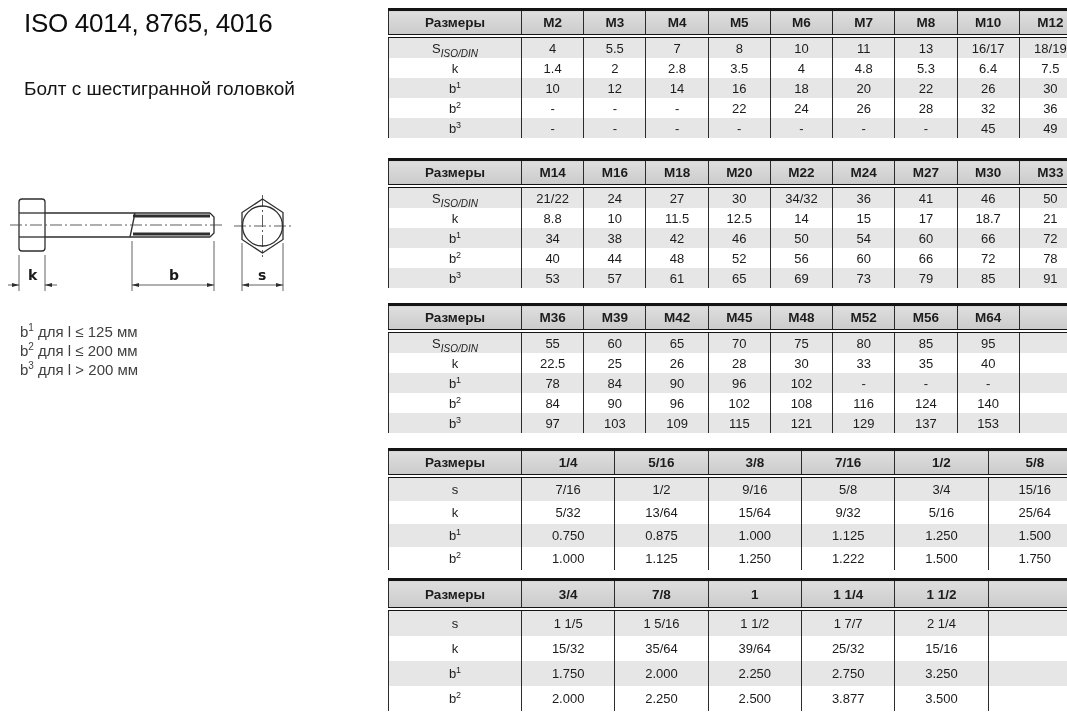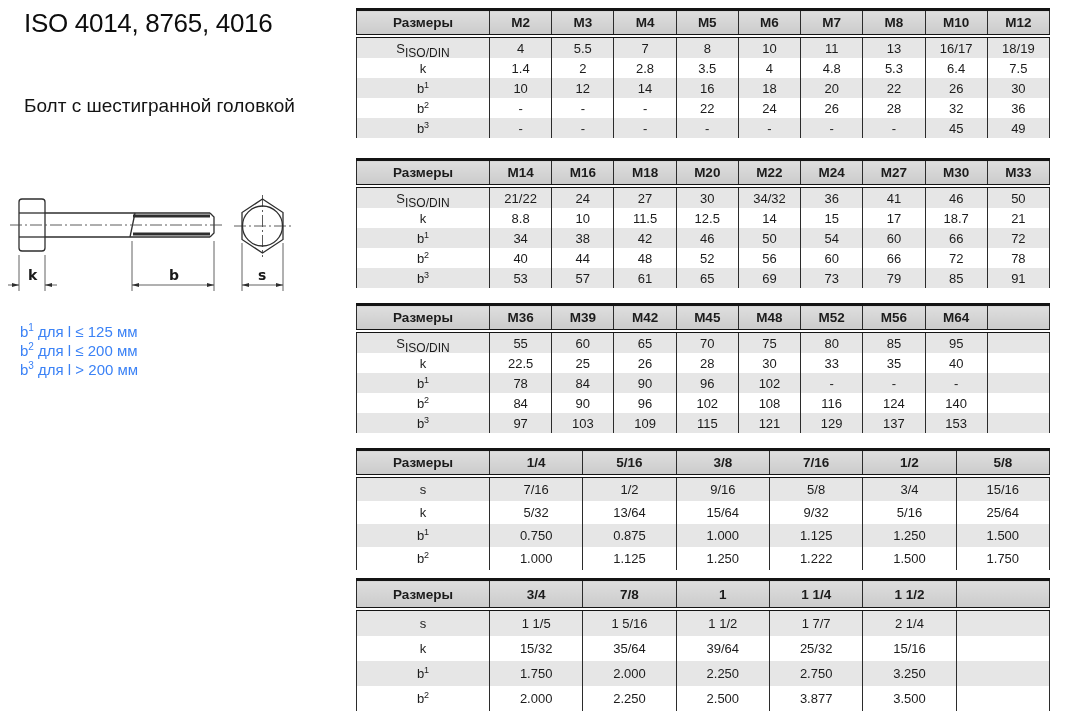--- a/index.html
+++ b/index.html
@@ -8,33 +8,33 @@
     background:#ffffff; font-family:"Liberation Sans", sans-serif; color:#1a1a1a;
   }
 
   
   .title {
     position:absolute; left:24px; top:8px;
     font-size:26px; font-weight:normal; line-height:31px;
     color:#0d0d0d; letter-spacing:-0.3px; white-space:nowrap;
   }
   .subtitle {
-    position:absolute; left:24px; top:93px;
+    position:absolute; left:24px; top:76px;
     font-size:19px; line-height:25px; color:#141414; white-space:nowrap;
   }
   .drawing { position:absolute; left:8px; top:183px; }
   .footnotes {
     position:absolute; left:20px; top:322px;
-    font-size:15px; line-height:19px; color:#3b82f6;
+    font-size:15px; line-height:19px; color:#404040;
   }
   .footnotes sup { font-size:10px; line-height:0; }
   .fn { white-space:nowrap; }
 
   
-  .tblwrap { position:absolute; left:356px; width:678px; }
+  .tblwrap { position:absolute; left:388px; width:678px; }
   .pos0 { top:8px; }  .pos1 { top:158px; }  .pos2 { top:303px; }
   .pos3 { top:448px; }  .pos4 { top:578px; }
 
   table {
     border-collapse:collapse; table-layout:fixed; width:694px;
     border-left:1px solid #2b2b2b; border-right:1px solid #2b2b2b;
   }
   th, td {
     border-left:1px solid #2b2b2b;
     text-align:center; vertical-align:middle;
@@ -47,21 +47,21 @@
     border-top:3px solid #141414;
     border-bottom:4px double #141414;
     font-weight:bold; font-size:13.5px; height:23px;
   }
   tbody th { font-weight:normal; }
   tbody th, tbody td { height:20px; background:#ffffff; }
   .pos3 tbody th, .pos3 tbody td { height:23px; }
   .pos4 tbody th, .pos4 tbody td { height:25px; }
   .pos4 thead th { height:26px; }
   tr.band th, tr.band td { background:#e6e6e6; }
-  tbody sub { font-size:12px; line-height:0; }
+  tbody sub { font-size:10px; line-height:0;font-style:italic; }
   tbody sup { font-size:9px; line-height:0; }
 
   
   .ln   { stroke:#2e2e2e; stroke-width:1.3; fill:none; }
   .thin { stroke:#3a3a3a; stroke-width:0.8; fill:none; }
   .thick{ stroke:#2e2e2e; stroke-width:3;  fill:none; }
   .cl   { stroke:#4a4a4a; stroke-width:0.9; fill:none; stroke-dasharray:12 3 2 3; }
   .arr  { fill:#2e2e2e; stroke:none; }
   .dimtext { font-family:"DejaVu Sans", sans-serif; font-size:14px; font-weight:bold; fill:#1a1a1a; }
 </style>

